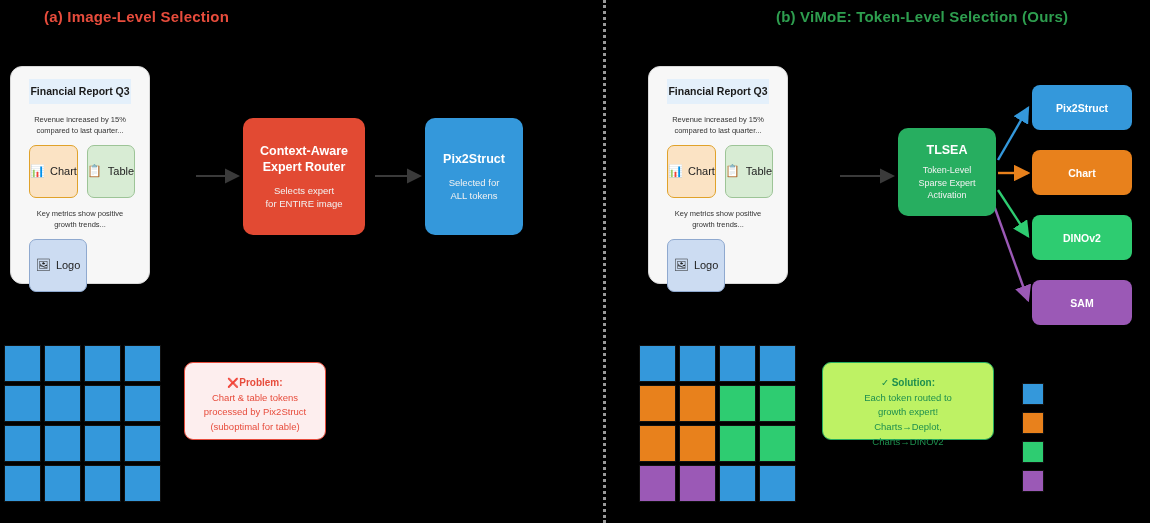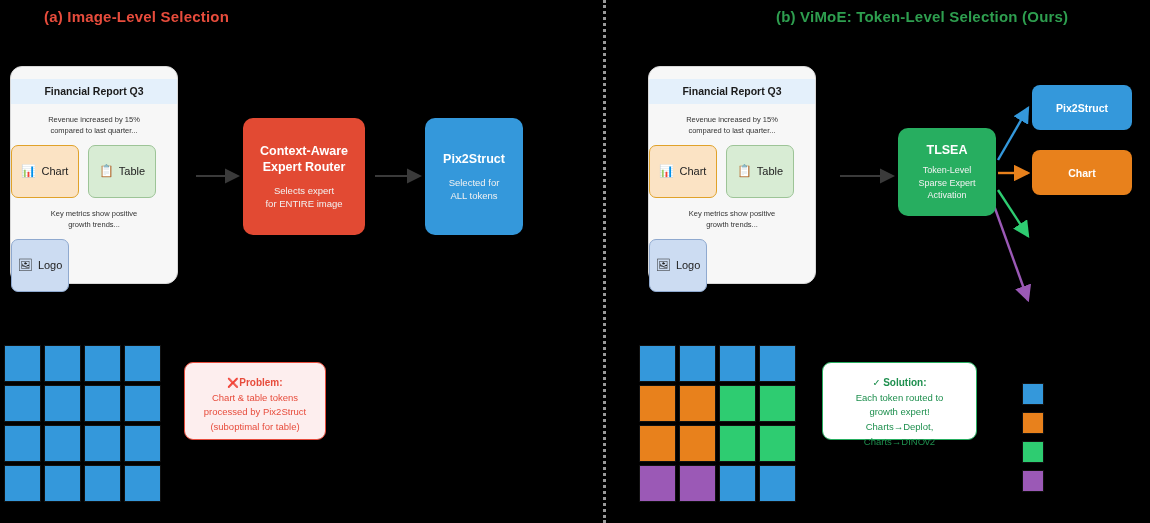--- a/index.html
+++ b/index.html
@@ -35,27 +35,27 @@
     left: 603px;
     top: 0px;
     width: 0px;
     height: 523px;
     border-left: 3px dotted #9a9a9a;
   }
 
   
   .doc-card {
     position: absolute;
-    width: 168px;
+    width: 140px;
     height: 218px;
     background: #f7f7f7;
     border: 1.5px solid #d8d8d8;
     border-radius: 12px;
     box-sizing: border-box;
-    padding: 10px 0;
+    padding: 10px 18px;
   }
   .doc-head {
     background: #e4f0fb;
     text-align: center;
     font-size: 10.5px;
     font-weight: bold;
     color: #1a1a1a;
     padding: 6px 0 7px 0;
     margin: 2px 0 0 0;
   }
@@ -143,22 +143,22 @@
     text-align: center;
     font-size: 9.5px;
     line-height: 1.55;
     padding: 12px 8px;
   }
   #problem-callout {
     left: 184px; top: 362px; width: 142px; height: 78px;
     background: #fdeeee; border: 1.5px solid #E74C3C; color: #E74C3C;
   }
   #solution-callout {
-    left: 822px; top: 362px; width: 155px; height: 78px;
-    background: #ffffff; border: 1.5px solid #27AE60; color: #1e8f4e;
+    left: 822px; top: 362px; width: 172px; height: 78px;
+    background: #bef264; border: 1.5px solid #27AE60; color: #1e8f4e;
   }
   .callout-head { font-weight: bold; font-size: 10px; margin-top: 48px; }
 
   
   .grid {
     position: absolute;
     display: grid;
     grid-template-columns: repeat(4, 37px);
     grid-template-rows: repeat(4, 37px);
     gap: 3px;
@@ -272,20 +272,26 @@
   <div class="pbox" id="tlsea-box">
     <div class="pbox-title">TLSEA</div>
     <div class="pbox-sub">Token-Level<br>Sparse Expert<br>Activation</div>
   </div>
 
   <div class="expert" id="expert-0">
     <span>Pix2Struct</span>
   </div>
   <div class="expert" id="expert-1">
     <span>Chart</span>
+  </div>
+  <div class="expert" id="expert-2">
+    <span>DINOv2</span>
+  </div>
+  <div class="expert" id="expert-3">
+    <span>SAM</span>
   </div>
 
   <div class="callout" id="problem-callout">
     <div>
       <span>❌</span><span class="callout-head">Problem:</span>
     </div>
     <div>Chart &amp; table tokens</div>
     <div>processed by Pix2Struct</div>
     <div>(suboptimal for table)</div>
   </div>

